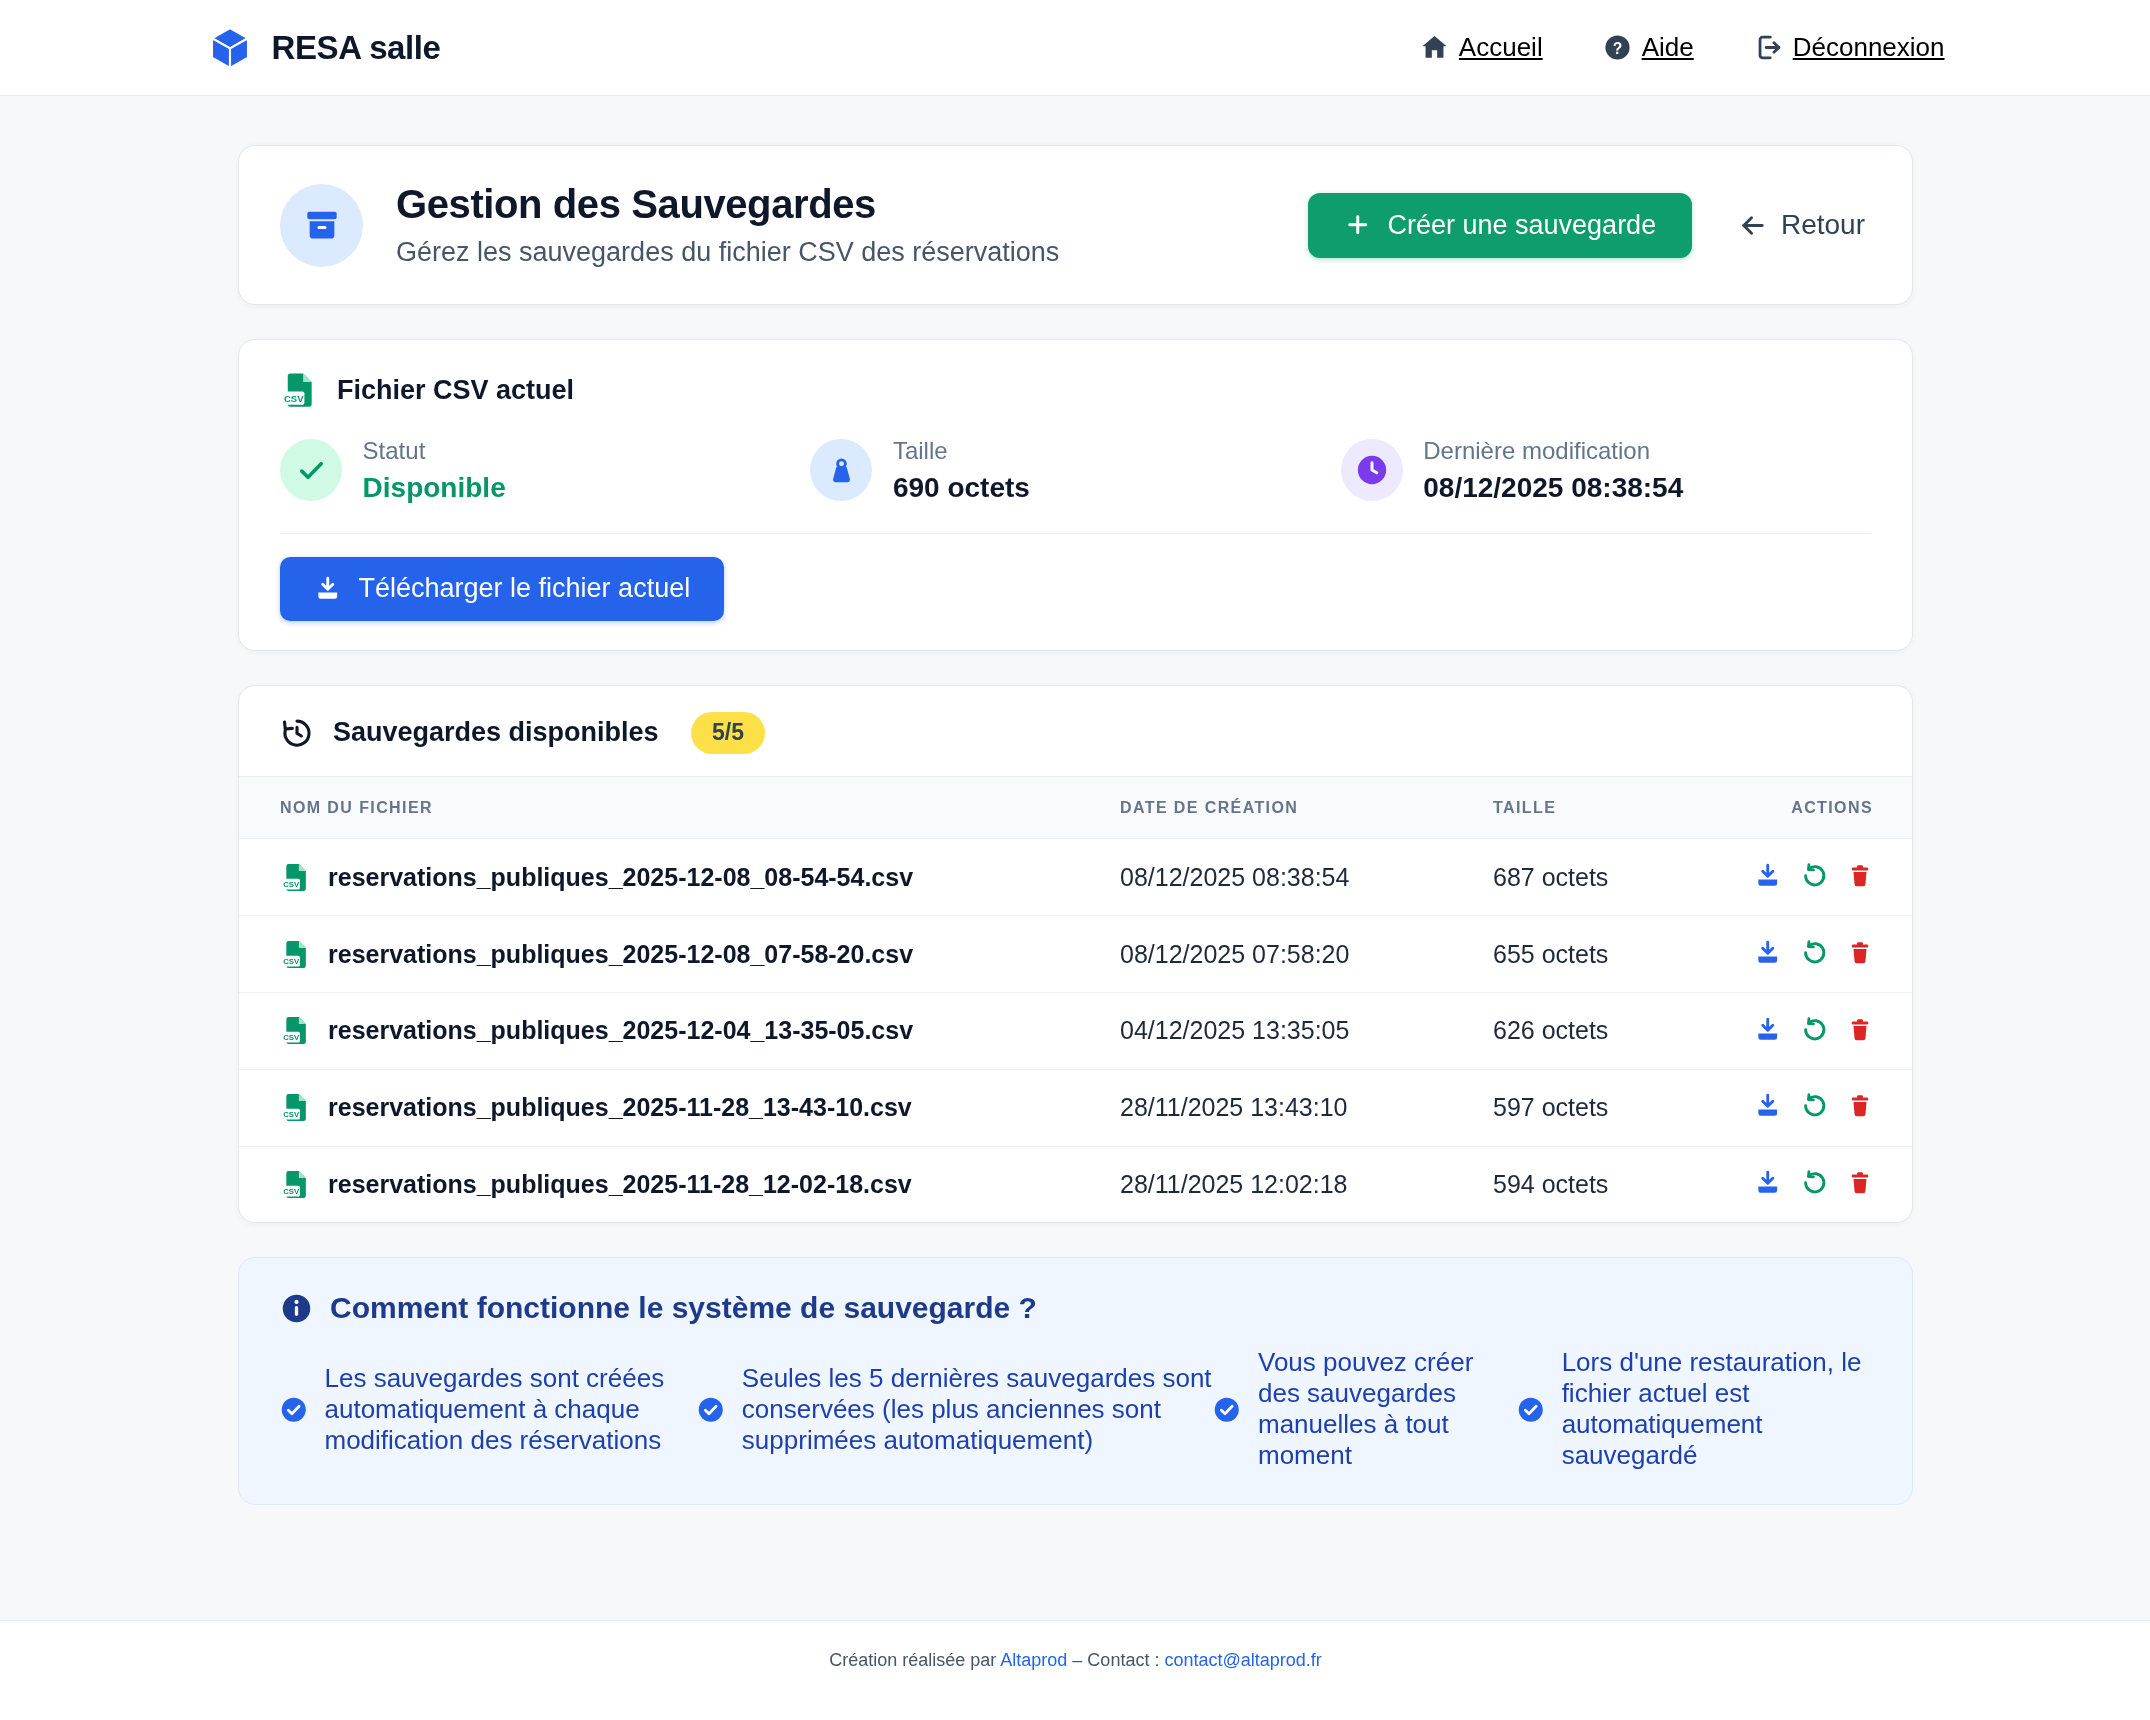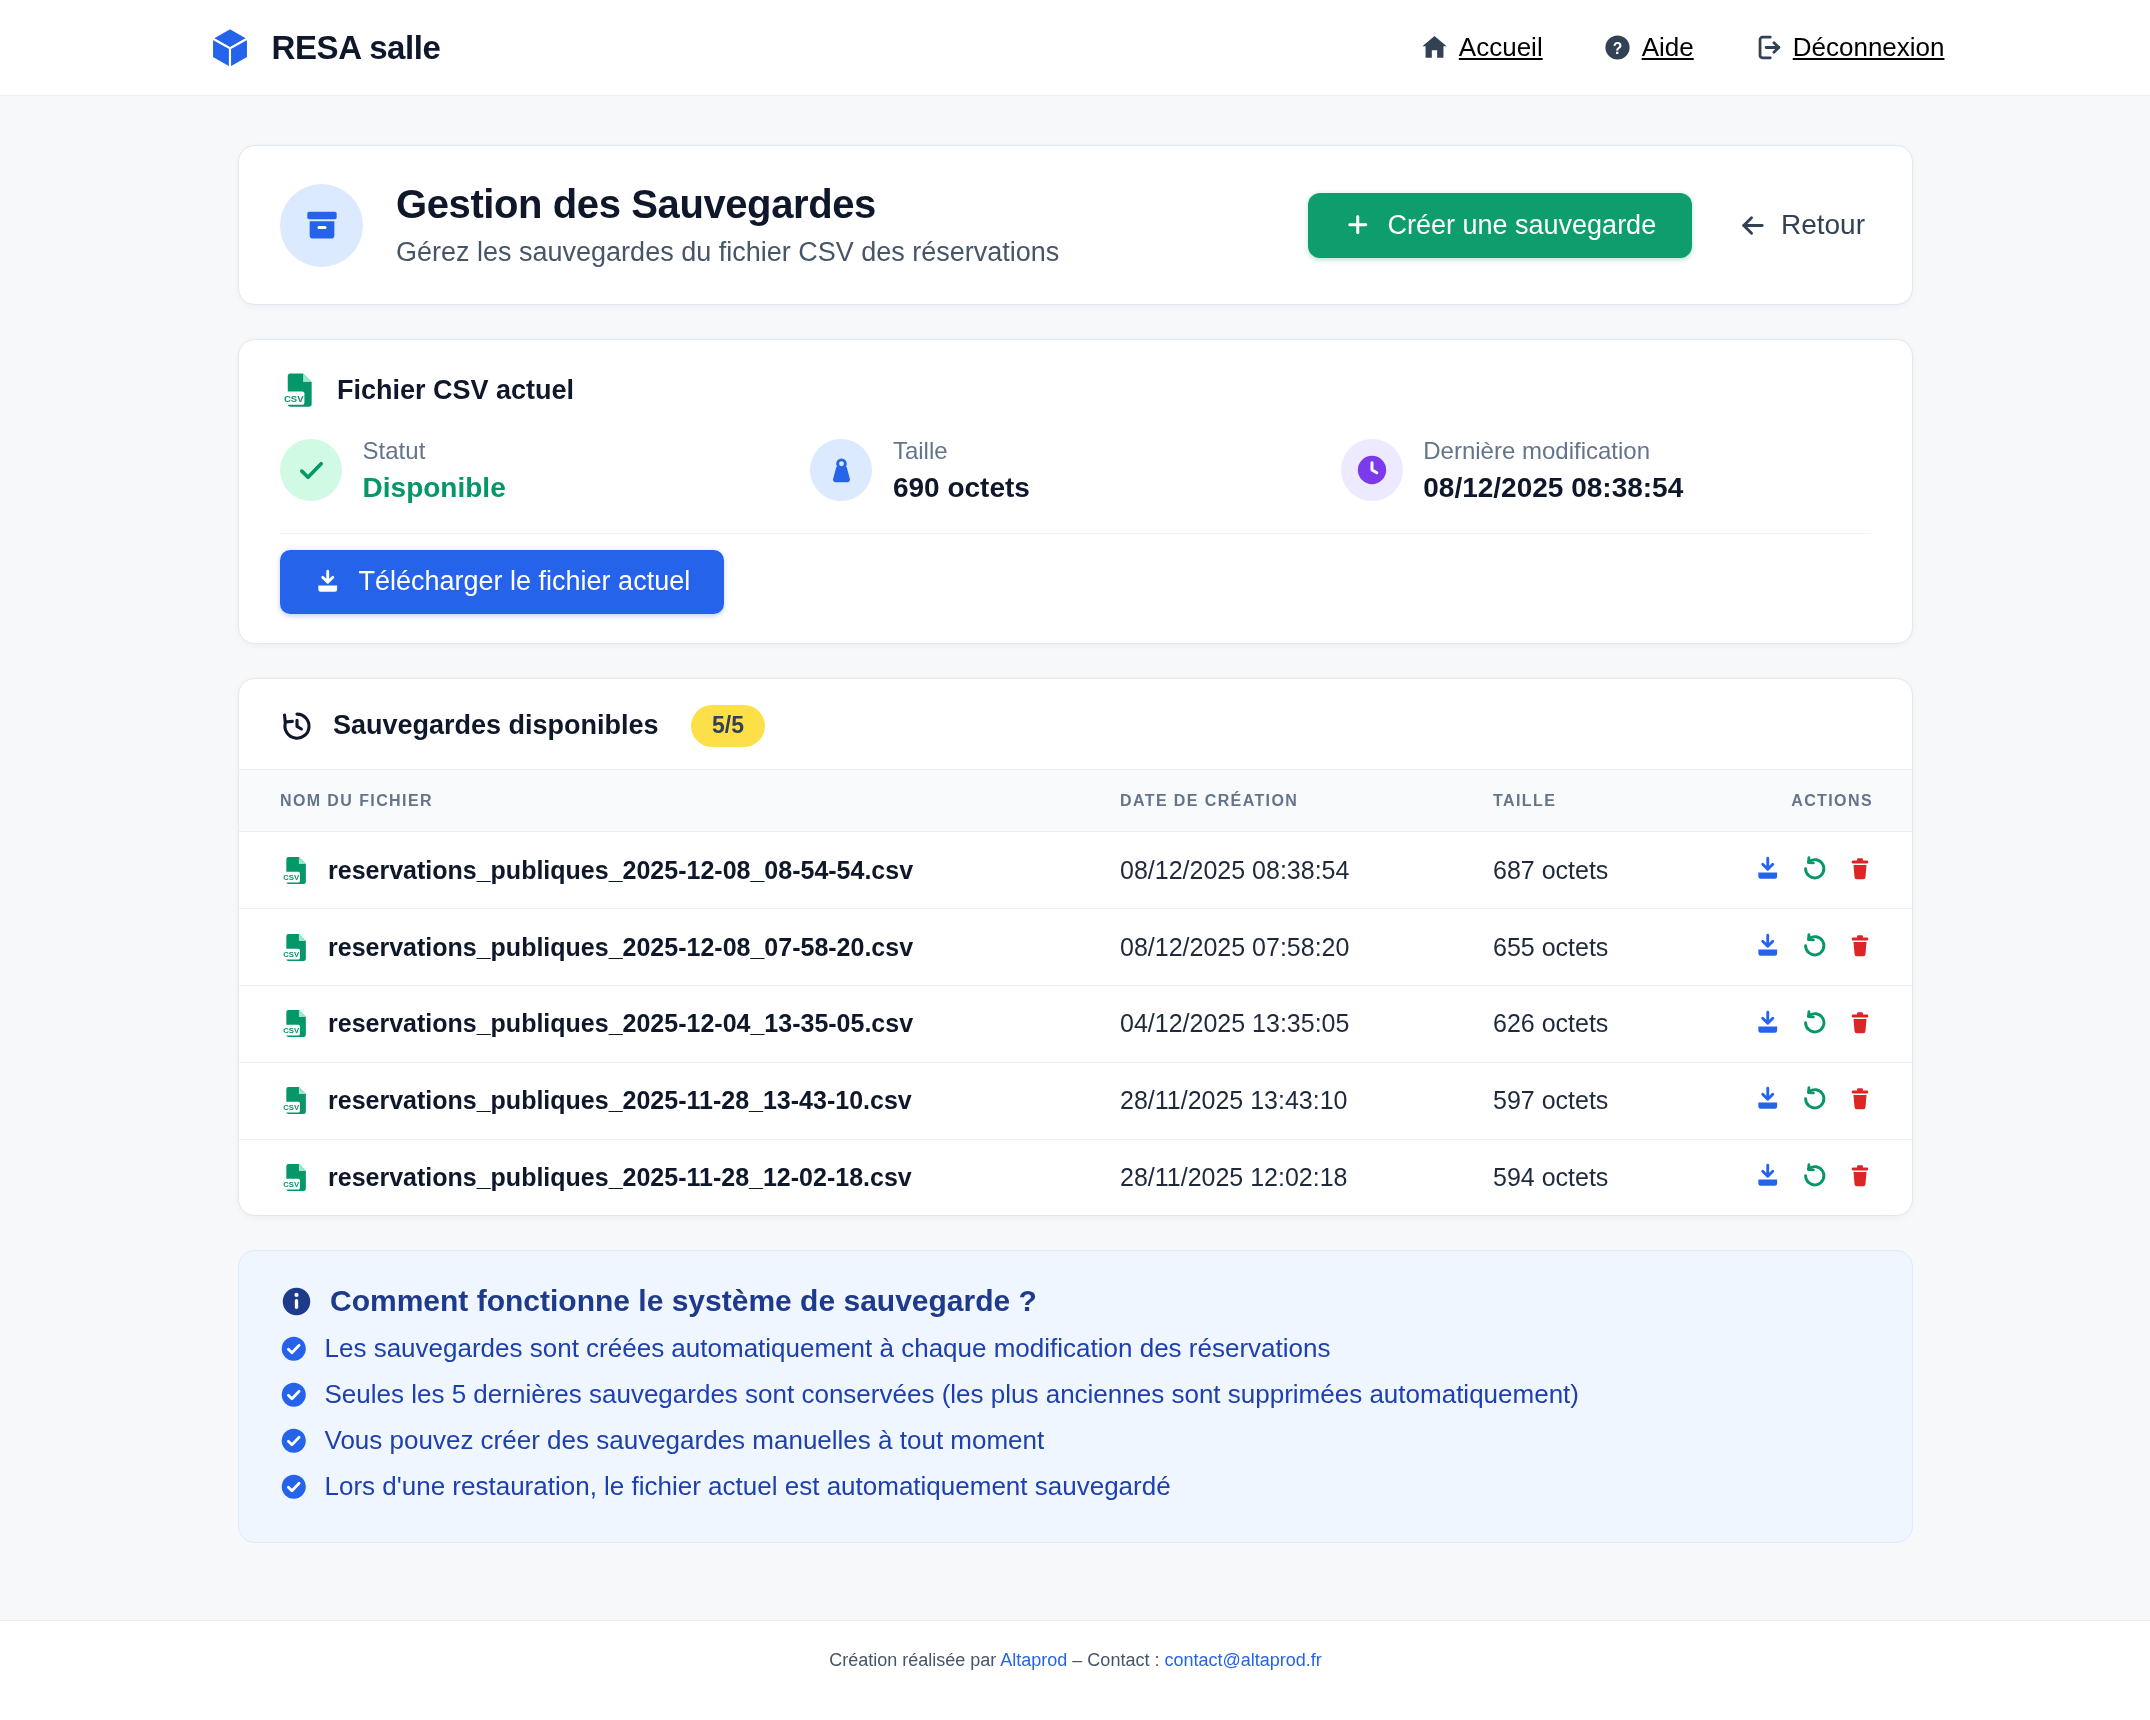--- a/index.html
+++ b/index.html
@@ -77,21 +77,21 @@
   .stat { display: flex; align-items: center; gap: 20.6px; }
   .stat-circle { width: 62px; height: 62px; border-radius: 50%; display: flex; align-items: center; justify-content: center; flex: 0 0 auto; }
   .circle-green  { background: #d1fae5; }
   .circle-blue   { background: #dbeafe; }
   .circle-purple { background: #ede9fe; }
   .stat-label { font-size: 24px; color: #64748b; margin-bottom: 6.9px; }
   .stat-value { font-size: 28px; font-weight: 700; color: #0f172a; }
   .stat-value.ok { color: #059669; }
   .file-divider { border: none; border-top: 1.7px solid #eef2f6; margin: 29px 0 0; }
   .btn-blue {
-    margin-top: 16px;
+    margin-top: 23px;
     display: flex; align-items: center; gap: 17px;
     background: #2563eb; color: #ffffff; border: none; cursor: pointer;
     height: 64px; padding: 0 34px; border-radius: 10.3px;
     font-size: 27px; font-weight: 500; font-family: inherit;
     box-shadow: 0 1.7px 5.2px rgba(37,99,235,0.3);
   }
 
   
   .backups-card { margin-top: 34px; padding: 0; overflow: hidden; }
   .backups-head { padding: 26px 41px 22.4px; display: flex; align-items: center; gap: 19px; }
@@ -128,21 +128,21 @@
   
   .info-box {
     margin-top: 34px;
     background: #eff6ff;
     border: 1.7px solid #dbeafe;
     border-radius: 17px;
     padding: 33px 41px 33px;
   }
   .info-head { display: flex; align-items: center; gap: 17px; }
   .info-title { font-size: 30px; font-weight: 700; color: #1e3a8a; margin: 0; }
-  .info-list { margin-top: 7px; display: flex; flex-direction: column; }
+  .info-list { margin-top: 22px; display: flex; flex-direction: row; }
   .info-item { display: flex; align-items: center; gap: 17px; min-height: 46px; }
   .info-item-text { font-size: 26px; color: #1e40af; }
 
   
   .footer {
     margin-top: auto;
     background: #ffffff;
     border-top: 1.7px solid #e8edf3;
     flex: 0 0 auto;
     padding: 29px 0 50px;

